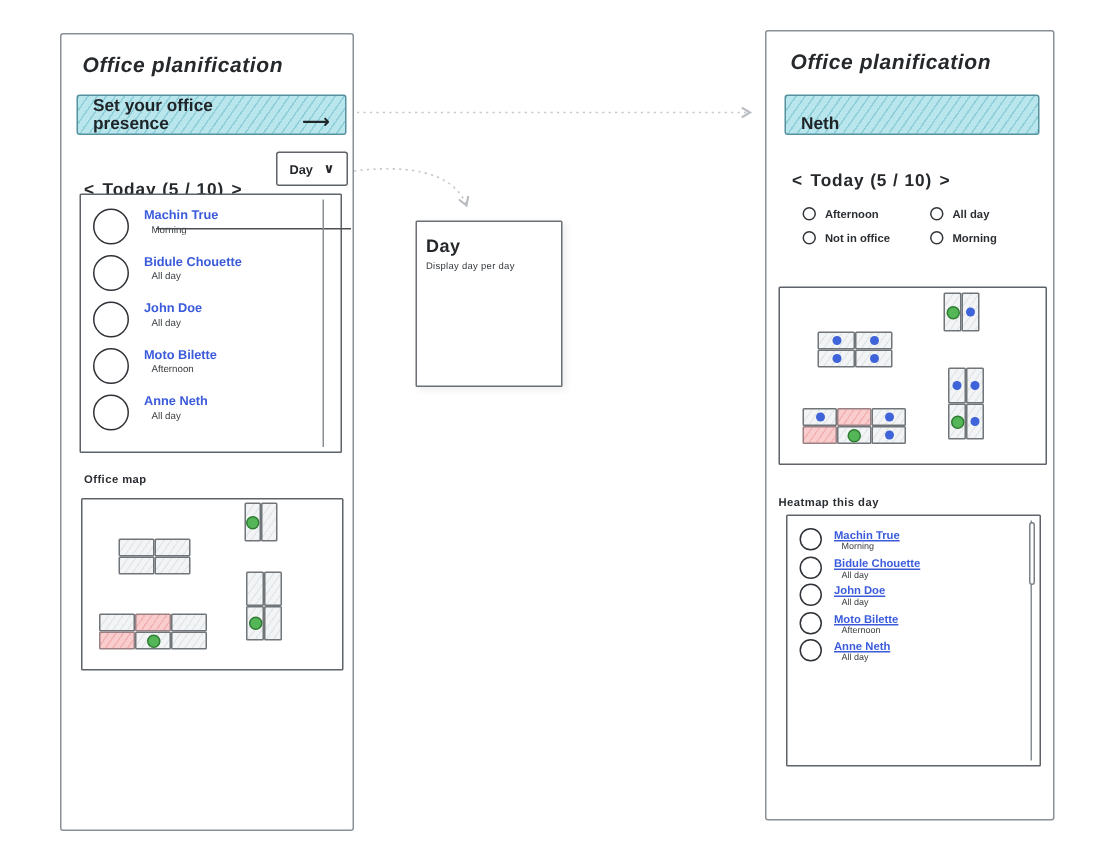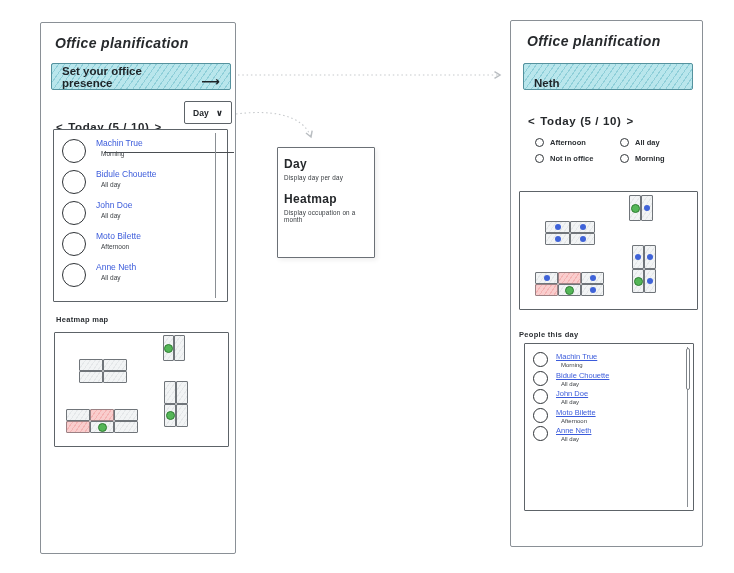--- a/index.html
+++ b/index.html
@@ -35,21 +35,21 @@
   
   .plist { display:flex; flex-direction:column; padding:8px 0 0 8px; }
   .plist-row { display:flex; align-items:flex-start; cursor:pointer; position:relative; }
   .plist.lg .plist-row { height:31px; }
   .plist.sm .plist-row { height:18.5px; }
   .avatar { display:inline-block; border:1.4px solid #2f3337; border-radius:50%; background:#fff; flex:0 0 auto; }
   .av-lg { width:24px; height:24px; margin-top:1px; }
   .av-sm { width:15px; height:15px; }
   .pinfo { display:flex; flex-direction:column; margin-left:10px; }
   .plist.sm .pinfo { margin-left:8px; }
-  .pname { color:#3b5bdb; font-weight:400; }
+  .pname { color:#3b5bdb; font-weight:700; }
   .plist.lg .pname { font-size:8.5px; }
   .plist.sm .pname { font-size:7.5px; text-decoration:underline; }
   .psub { color:#3a3e42; margin-left:5px; }
   .plist.lg .psub { font-size:6.5px; margin-top:2px; }
   .plist.sm .psub { font-size:6px; margin-top:1px; }
   .strike-line { position:absolute; left:42px; top:14px; width:130px; height:1px; background:#4a4e52; }
   .scroll-track { position:absolute; width:1px; background:#8a8f94; top:3px; bottom:3px; }
   .scroll-thumb { position:absolute; width:4px; height:42px; top:4px; border:1px solid #7d8287; background:#fff; border-radius:2px; }
 
   
@@ -148,21 +148,21 @@
           <span class="avatar av-lg"></span>
           <span class="pinfo">
             <span class="pname">Anne Neth</span>
             <span class="psub">All day</span>
           </span>
         </div>
       </div>
       <span class="scroll-track" style="right:11px;"></span>
     </div>
 
-    <div class="small-label" style="left:15px; top:292px;">Heatmap map</div>
+    <div class="small-label" style="left:15px; top:292px;">Office map</div>
     <div class="wf-box" style="left:13px; top:309px; width:175px; height:115px;">
         <div class="map-cell" style="left: 108px; top: 2px; width: 11px; height: 26px;">
           <span class="dot green"></span>
         </div>
         <div class="map-cell" style="left: 119px; top: 2px; width: 11px; height: 26px;"></div>
         <div class="map-cell" style="left: 24px; top: 26px; width: 24px; height: 12px;"></div>
         <div class="map-cell" style="left: 48px; top: 26px; width: 24px; height: 12px;"></div>
         <div class="map-cell" style="left: 24px; top: 38px; width: 24px; height: 12px;"></div>
         <div class="map-cell" style="left: 48px; top: 38px; width: 24px; height: 12px;"></div>
         <div class="map-cell" style="left: 109px; top: 48px; width: 12px; height: 23px;"></div>
@@ -180,24 +180,20 @@
         </div>
         <div class="map-cell" style="left: 59px; top: 88px; width: 24px; height: 12px;"></div>
       </div>
   </section>
 
   <div class="view-menu">
     <div class="vm-opt">
       <div class="vm-head">Day</div>
       <div class="vm-desc">Display day per day</div>
     </div>
-    <div class="vm-opt">
-      <div class="vm-head">Heatmap</div>
-      <div class="vm-desc">Display occupation on a month</div>
-    </div>
   </div>
 
   <section class="screen right">
     <div class="wf-title" style="left:16px; top:12px;">Office planification</div>
 
     <div class="btn-teal" style="left:12px; top:42px; width:170px; height:27px;">
       <span>Neth</span>
     </div>
 
     <div class="date-nav" style="left:12px; top:94px;">
@@ -263,21 +259,21 @@
         </div>
         <div class="map-cell pink" style="left: 15px; top: 92px; width: 23px; height: 12px;"></div>
         <div class="map-cell" style="left: 38px; top: 92px; width: 23px; height: 12px;">
           <span class="dot green"></span>
         </div>
         <div class="map-cell" style="left: 61px; top: 92px; width: 23px; height: 12px;">
           <span class="dot blue"></span>
         </div>
       </div>
 
-    <div class="small-label" style="left:8px; top:309px;">People this day</div>
+    <div class="small-label" style="left:8px; top:309px;">Heatmap this day</div>
 
     <div class="wf-box" style="left:13px; top:322px; width:170px; height:168px;">
       <div class="plist sm">
         <div class="plist-row">
           <span class="avatar av-sm"></span>
           <span class="pinfo">
             <span class="pname">Machin True</span>
             <span class="psub">Morning</span>
           </span>
         </div>

